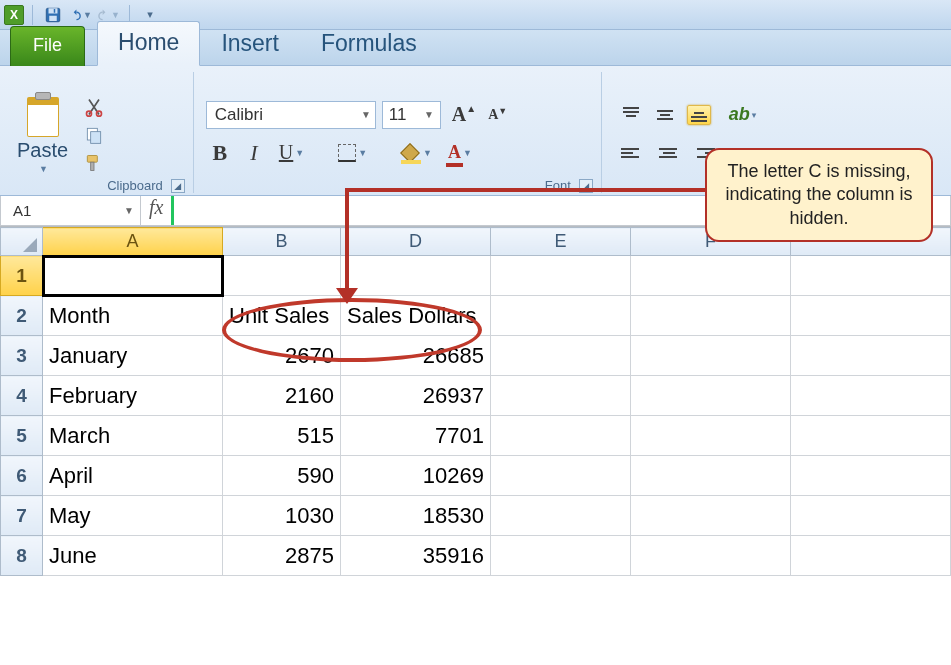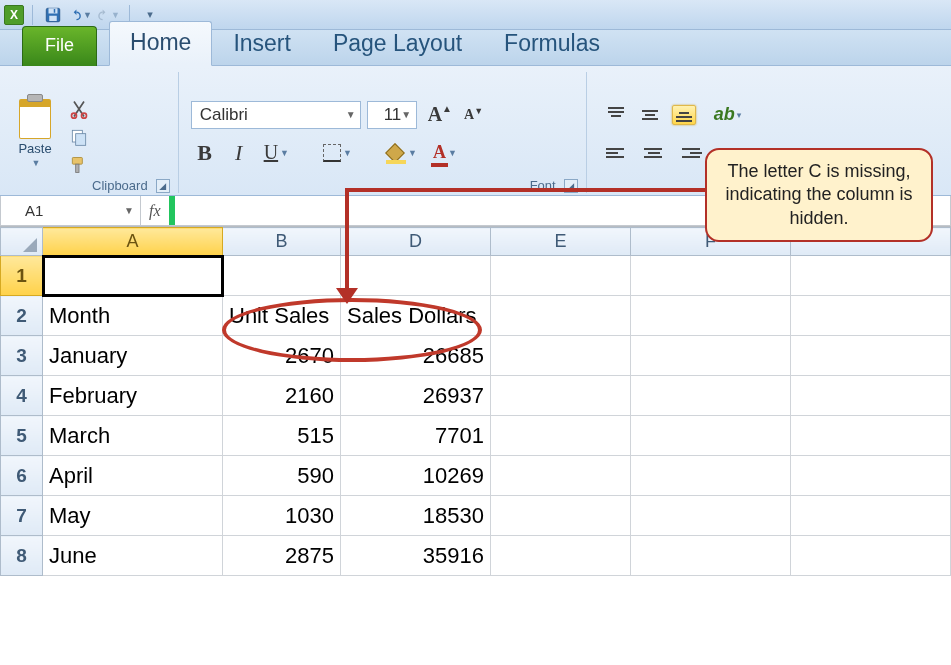--- a/index.html
+++ b/index.html
@@ -42,21 +42,21 @@
   .vsep { width:1px; height:20px; background:#9db9d8; margin:0 4px;}
   .save-icon svg { width:18px; height:18px; }
 
   
   .tabrow {
     height: 36px;
     background: linear-gradient(#d0e2f3,#bcd4eb);
     border-bottom: 1px solid #9db9d8;
     display: flex;
     align-items: flex-end;
-    padding-left: 22px;
+    padding-left: 10px;
     gap: 0;
   }
   .file-tab {
     background: linear-gradient(#69b52a,#39871a);
     color: #fff;
     padding: 8px 22px 10px;
     border-radius: 4px 4px 0 0;
     border: 1px solid #2c6a16;
     border-bottom: none;
     font-size: 18px;
@@ -117,21 +117,21 @@
   .clipboard-icon .clip{position:absolute;top:-1px;left:50%;transform:translateX(-50%);width:16px;height:8px;background:#b6b6b6;border:1px solid #888;border-radius:2px;}
   .mini-icons{display:flex;flex-direction:column;gap:6px;align-items:center;padding-top:6px;}
   .mini-icon{width:26px;height:22px;display:flex;align-items:center;justify-content:center;}
 
   
   .font-top-row{display:flex;align-items:center;gap:6px;}
   .font-select{
     width:170px;height:28px;background:#fff;border:1px solid #9db9d8;
     display:flex;align-items:center;padding:0 8px;font-size:17px;color:#333;position:relative;
   }
-  .font-size{width:50px;height:28px;background:#fff;border:1px solid #9db9d8;display:flex;align-items:center;padding:0 16px;font-size:17px}
+  .font-size{width:59px;height:28px;background:#fff;border:1px solid #9db9d8;display:flex;align-items:center;padding:0 6px;font-size:17px}
   .dd-arrow{position:absolute;right:4px;font-size:10px;color:#666}
   .font-size .dd-arrow{position:static;margin-left:auto}
   .grow-shrink{display:flex;gap:2px;}
   .rb-btn{height:28px;min-width:28px;padding:0 4px;display:flex;align-items:center;justify-content:center;border:1px solid transparent;border-radius:2px;font-size:18px;color:#3a3a3a}
   .font-bottom-row{display:flex;align-items:center;gap:6px;margin-top:10px;}
   .bold{font-weight:bold;font-family:"Times New Roman",serif;font-size:22px}
   .italic{font-style:italic;font-family:"Times New Roman",serif;font-size:22px}
   .uline{text-decoration:underline;font-family:"Times New Roman",serif;font-size:20px}
   .border-icon{width:18px;height:18px;border:1px dashed #666;border-bottom:2px solid #333}
   .fill-icon{position:relative;width:20px;height:18px}
@@ -153,23 +153,23 @@
   .ha-ico .l1{height:2px;background:#444;width:18px}
   .ha-ico .l2{height:2px;background:#444;width:12px}
   .ha-ico.left .l2{align-self:flex-start}
   .ha-ico.center .l2{align-self:center}
   .ha-ico.right .l2{align-self:flex-end}
 
   
   .formula-bar{
     height:30px;border:1px solid #c4c9cf;border-top:none;background:#fff;display:flex;align-items:stretch;font-size:15px;
   }
-  .namebox{width:140px;border-right:1px solid #c4c9cf;display:flex;align-items:center;padding:0 24px;position:relative}
+  .namebox{width:140px;border-right:1px solid #c4c9cf;display:flex;align-items:center;padding:0 12px;position:relative}
   .namebox .dd-arrow{right:6px}
-  .fx-wrap{display:flex;align-items:center;padding:0 8px;border-right:6px solid #22c55e;color:#555;font-style:italic;font-family:"Times New Roman",serif;font-size:16px}
+  .fx-wrap{display:flex;padding:0 8px;border-right:3px solid #22c55e;color:#555;font-style:italic;font-family:"Times New Roman",serif;font-size:20px}
 
   
   .grid {border-top:1px solid #b7bcc2}
   table {border-collapse:collapse;width:100%;table-layout:fixed}
   th, td {border:1px solid #d0d4d9;padding:0}
   .colhdr th{
     background:linear-gradient(#f1f6fc,#dfeaf6);
     height:28px;font-weight:normal;color:#3f5a76;font-size:18px;text-align:center;border-color:#aebccb
   }
   .corner{background:linear-gradient(#eef3f9,#d9e4f0);width:42px}
@@ -229,34 +229,33 @@
   <div class="vsep"></div>
   <div class="qat-btn">
     <span style="font-size:11px;color:#4b6b8c">▾</span>
   </div>
 </div>
 
 <div class="tabrow">
   <div class="file-tab">File</div>
   <div class="tab active">Home</div>
   <div class="tab">Insert</div>
-  <div class="tab">Page Layout</div>
   <div class="tab">Formulas</div>
 </div>
 
 <div class="ribbon">
 
   <div class="group" style="min-width:130px">
     <div class="group-body">
       <div class="paste-btn">
         <div class="clipboard-icon">
           <div class="board"></div>
             <div class="clip"></div>
         </div>
-        <span style="font-size:13px;color:#2a4d6f">Paste</span>
+        <span style="font-size:20px;color:#2a4d6f">Paste</span>
         <span class="drop-caret">▼</span>
       </div>
       <div class="mini-icons">
         <div class="mini-icon">
           <svg width="20" height="20" viewBox="0 0 24 24">
               <path d="M6 3 L18 21 M18 3 L6 21" stroke="#555" stroke-width="2"></path>
               <circle cx="6" cy="20" r="3" fill="none" stroke="#c44" stroke-width="2"></circle>
               <circle cx="18" cy="20" r="3" fill="none" stroke="#c44" stroke-width="2"></circle>
             </svg>
         </div>

